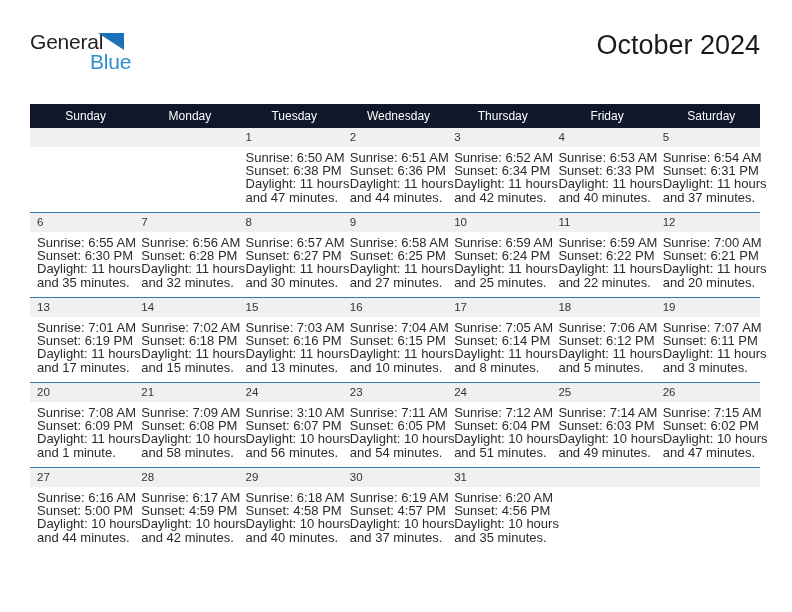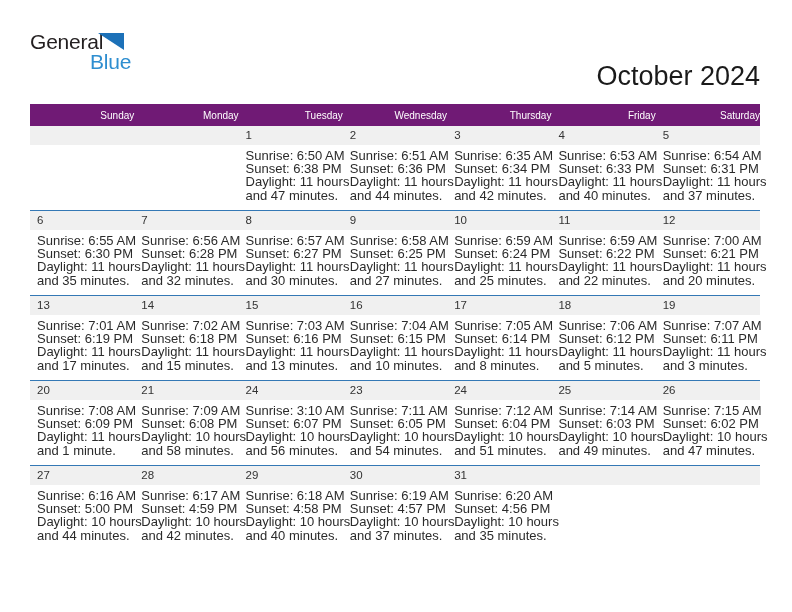--- a/index.html
+++ b/index.html
@@ -65,21 +65,20 @@
     letter-spacing: -0.2px;
     color: #2e8ed0;
     font-family: Liberation Sans, sans-serif;
   }
 
   .title-block {
     position: absolute;
     right: 0;
     top: 0;
     text-align: right;
-    margin-top: 31px;
   }
   .cal-title {
     font-size: 27px;
     color: #1a1a1a;
     line-height: 34px;
     white-space: nowrap;
   }
   .cal-subtitle {
     font-size: 14.5px;
     color: #1a1a1a;
@@ -92,25 +91,25 @@
   .calendar {
     position: absolute;
     left: 30px;
     top: 104px;
     width: 730px;
     border-collapse: collapse;
     table-layout: fixed;
   }
 
   .calendar th {
-    background: #701a75;
+    background: #0f172a;
     color: #ffffff;
-    font-size: 10px;
+    font-size: 12px;
     font-weight: normal;
-    text-align: right;
+    text-align: center;
     padding: 5px 0 5px 7px;
     height: 12px;
     border: none;
   }
 
   .calendar td {
     vertical-align: top;
     padding: 0;
     border: none;
     border-top: 1px solid #3478b5;
@@ -210,21 +209,21 @@
                 <div>Sunset: 6:36 PM</div>
                 <div>Daylight: 11 hours</div>
                 <div>and 44 minutes.</div>
               </div>
             </div>
           </td>
           <td>
             <div class="cell-inner">
               <div class="daynum">3</div>
               <div class="details">
-                <div>Sunrise: 6:35 AM</div>
+                <div>Sunrise: 6:52 AM</div>
                 <div>Sunset: 6:34 PM</div>
                 <div>Daylight: 11 hours</div>
                 <div>and 42 minutes.</div>
               </div>
             </div>
           </td>
           <td>
             <div class="cell-inner">
               <div class="daynum">4</div>
               <div class="details">

